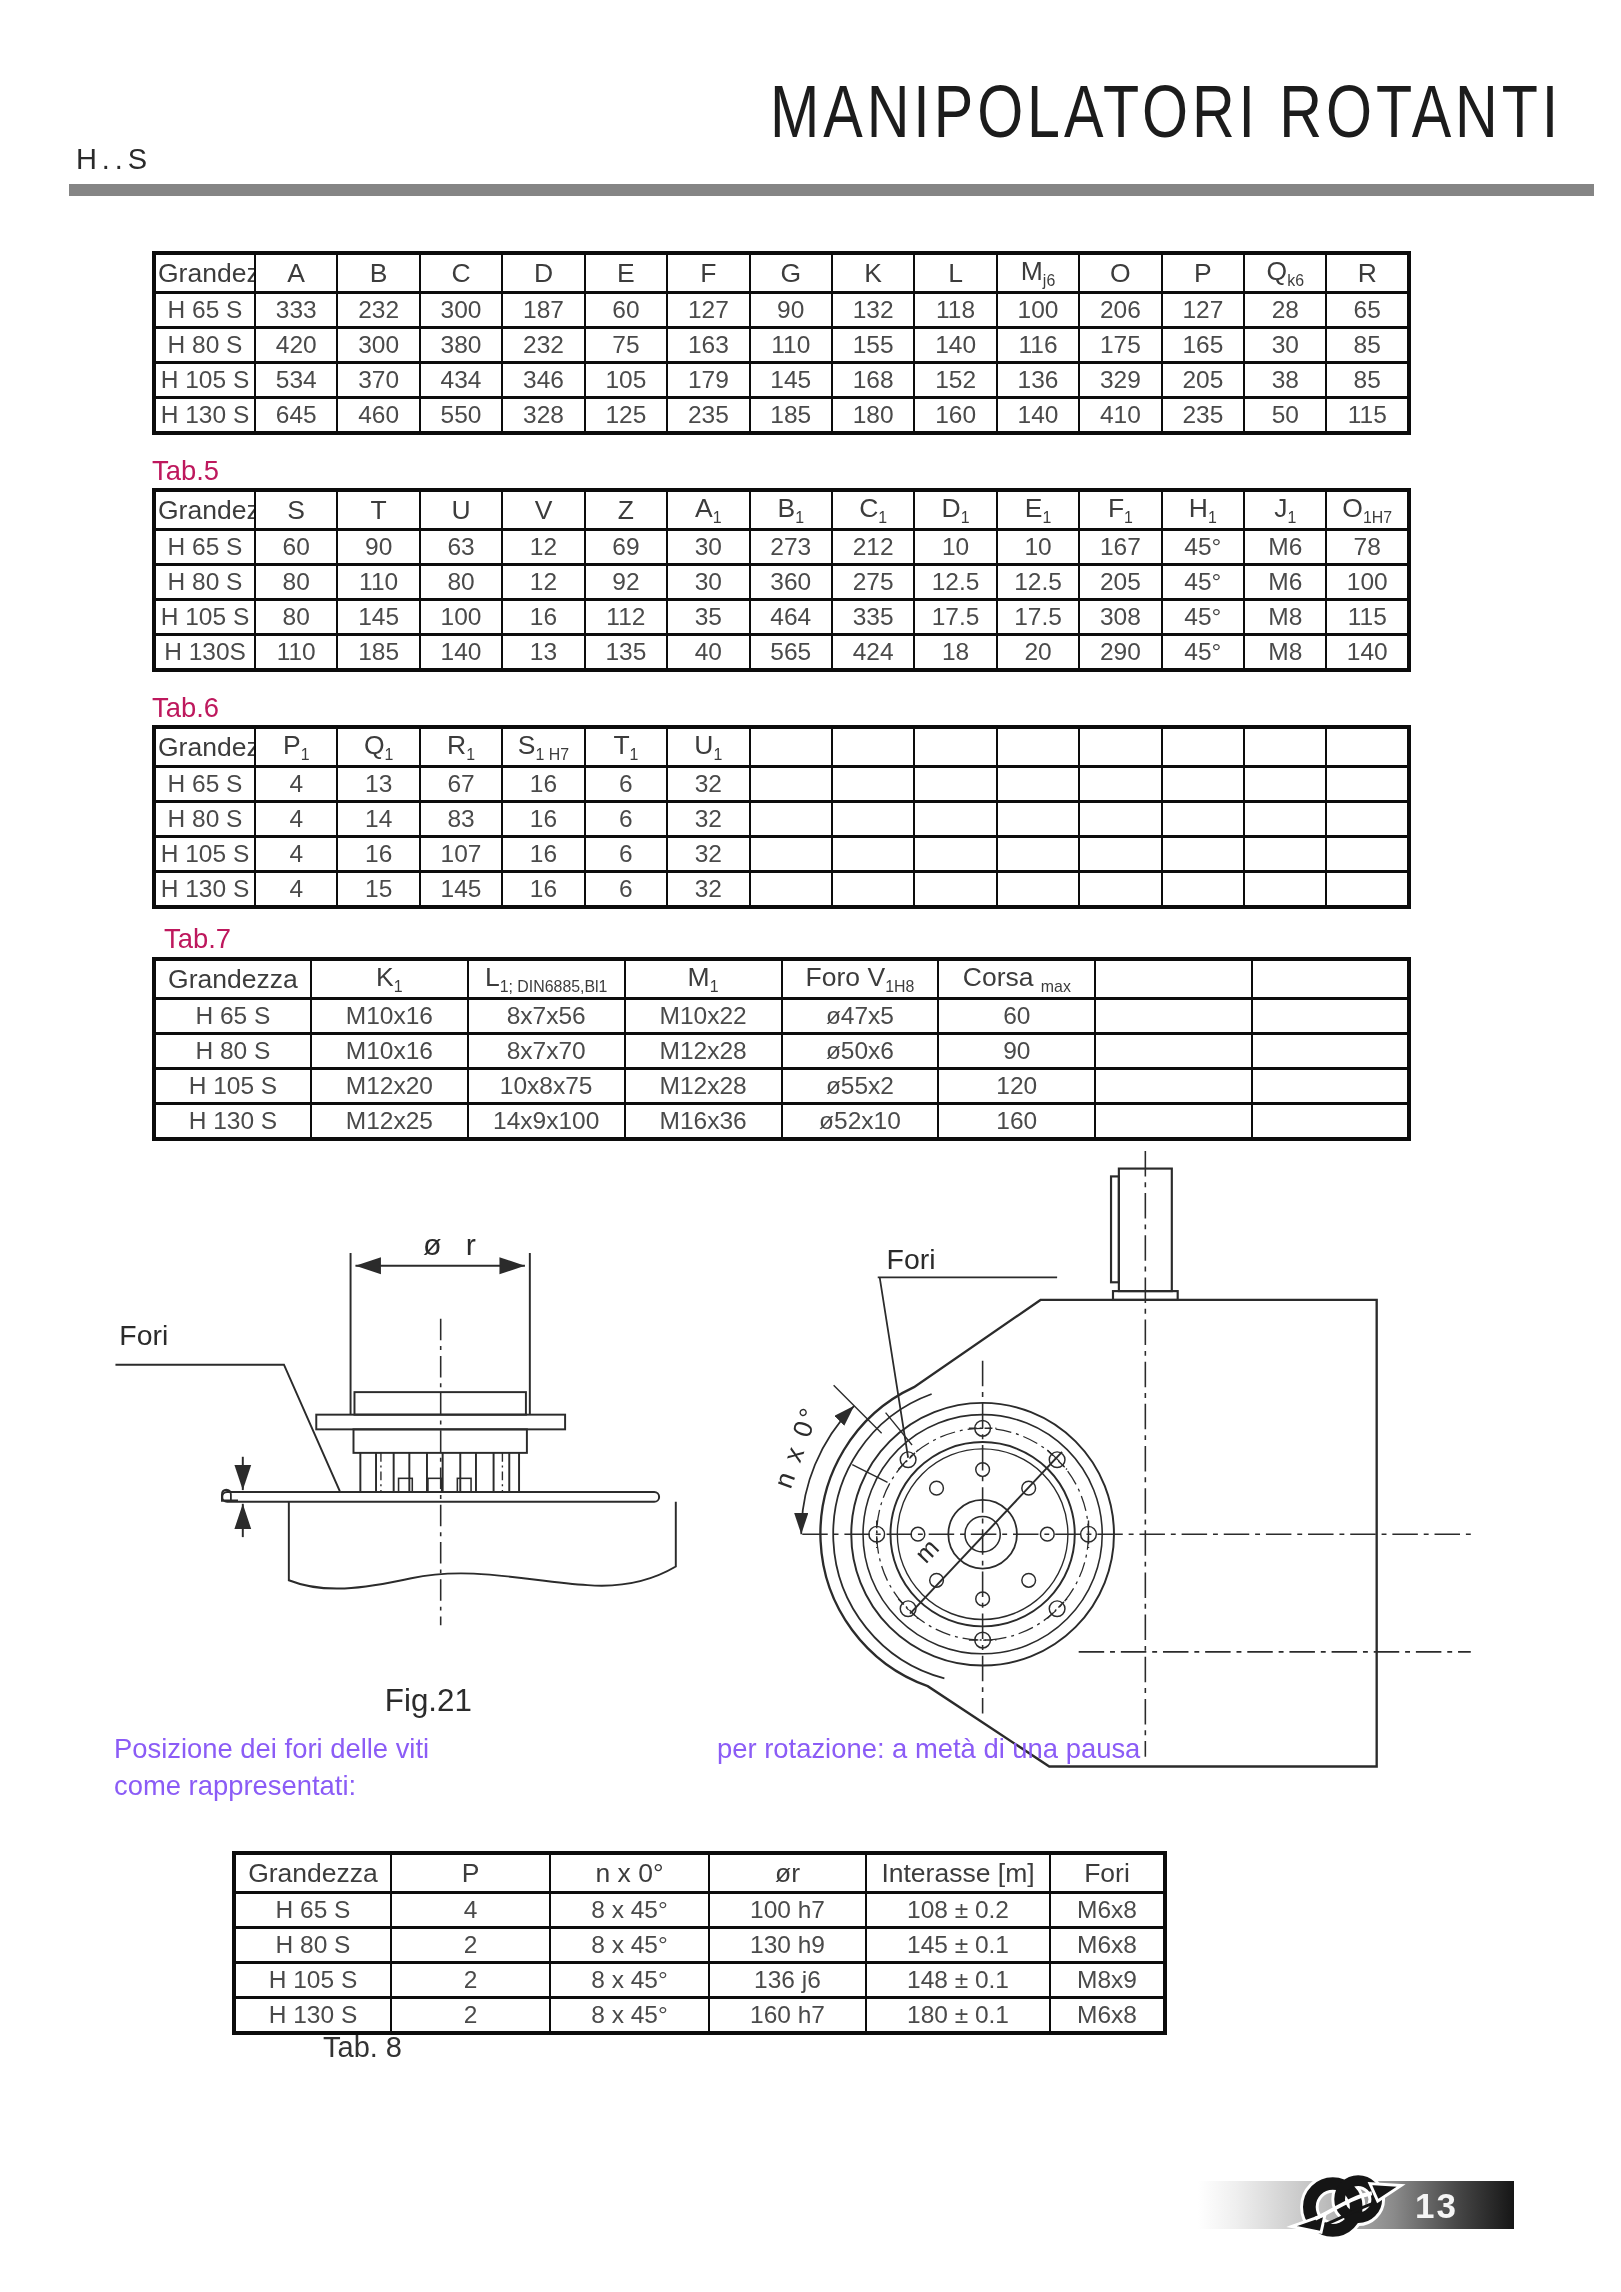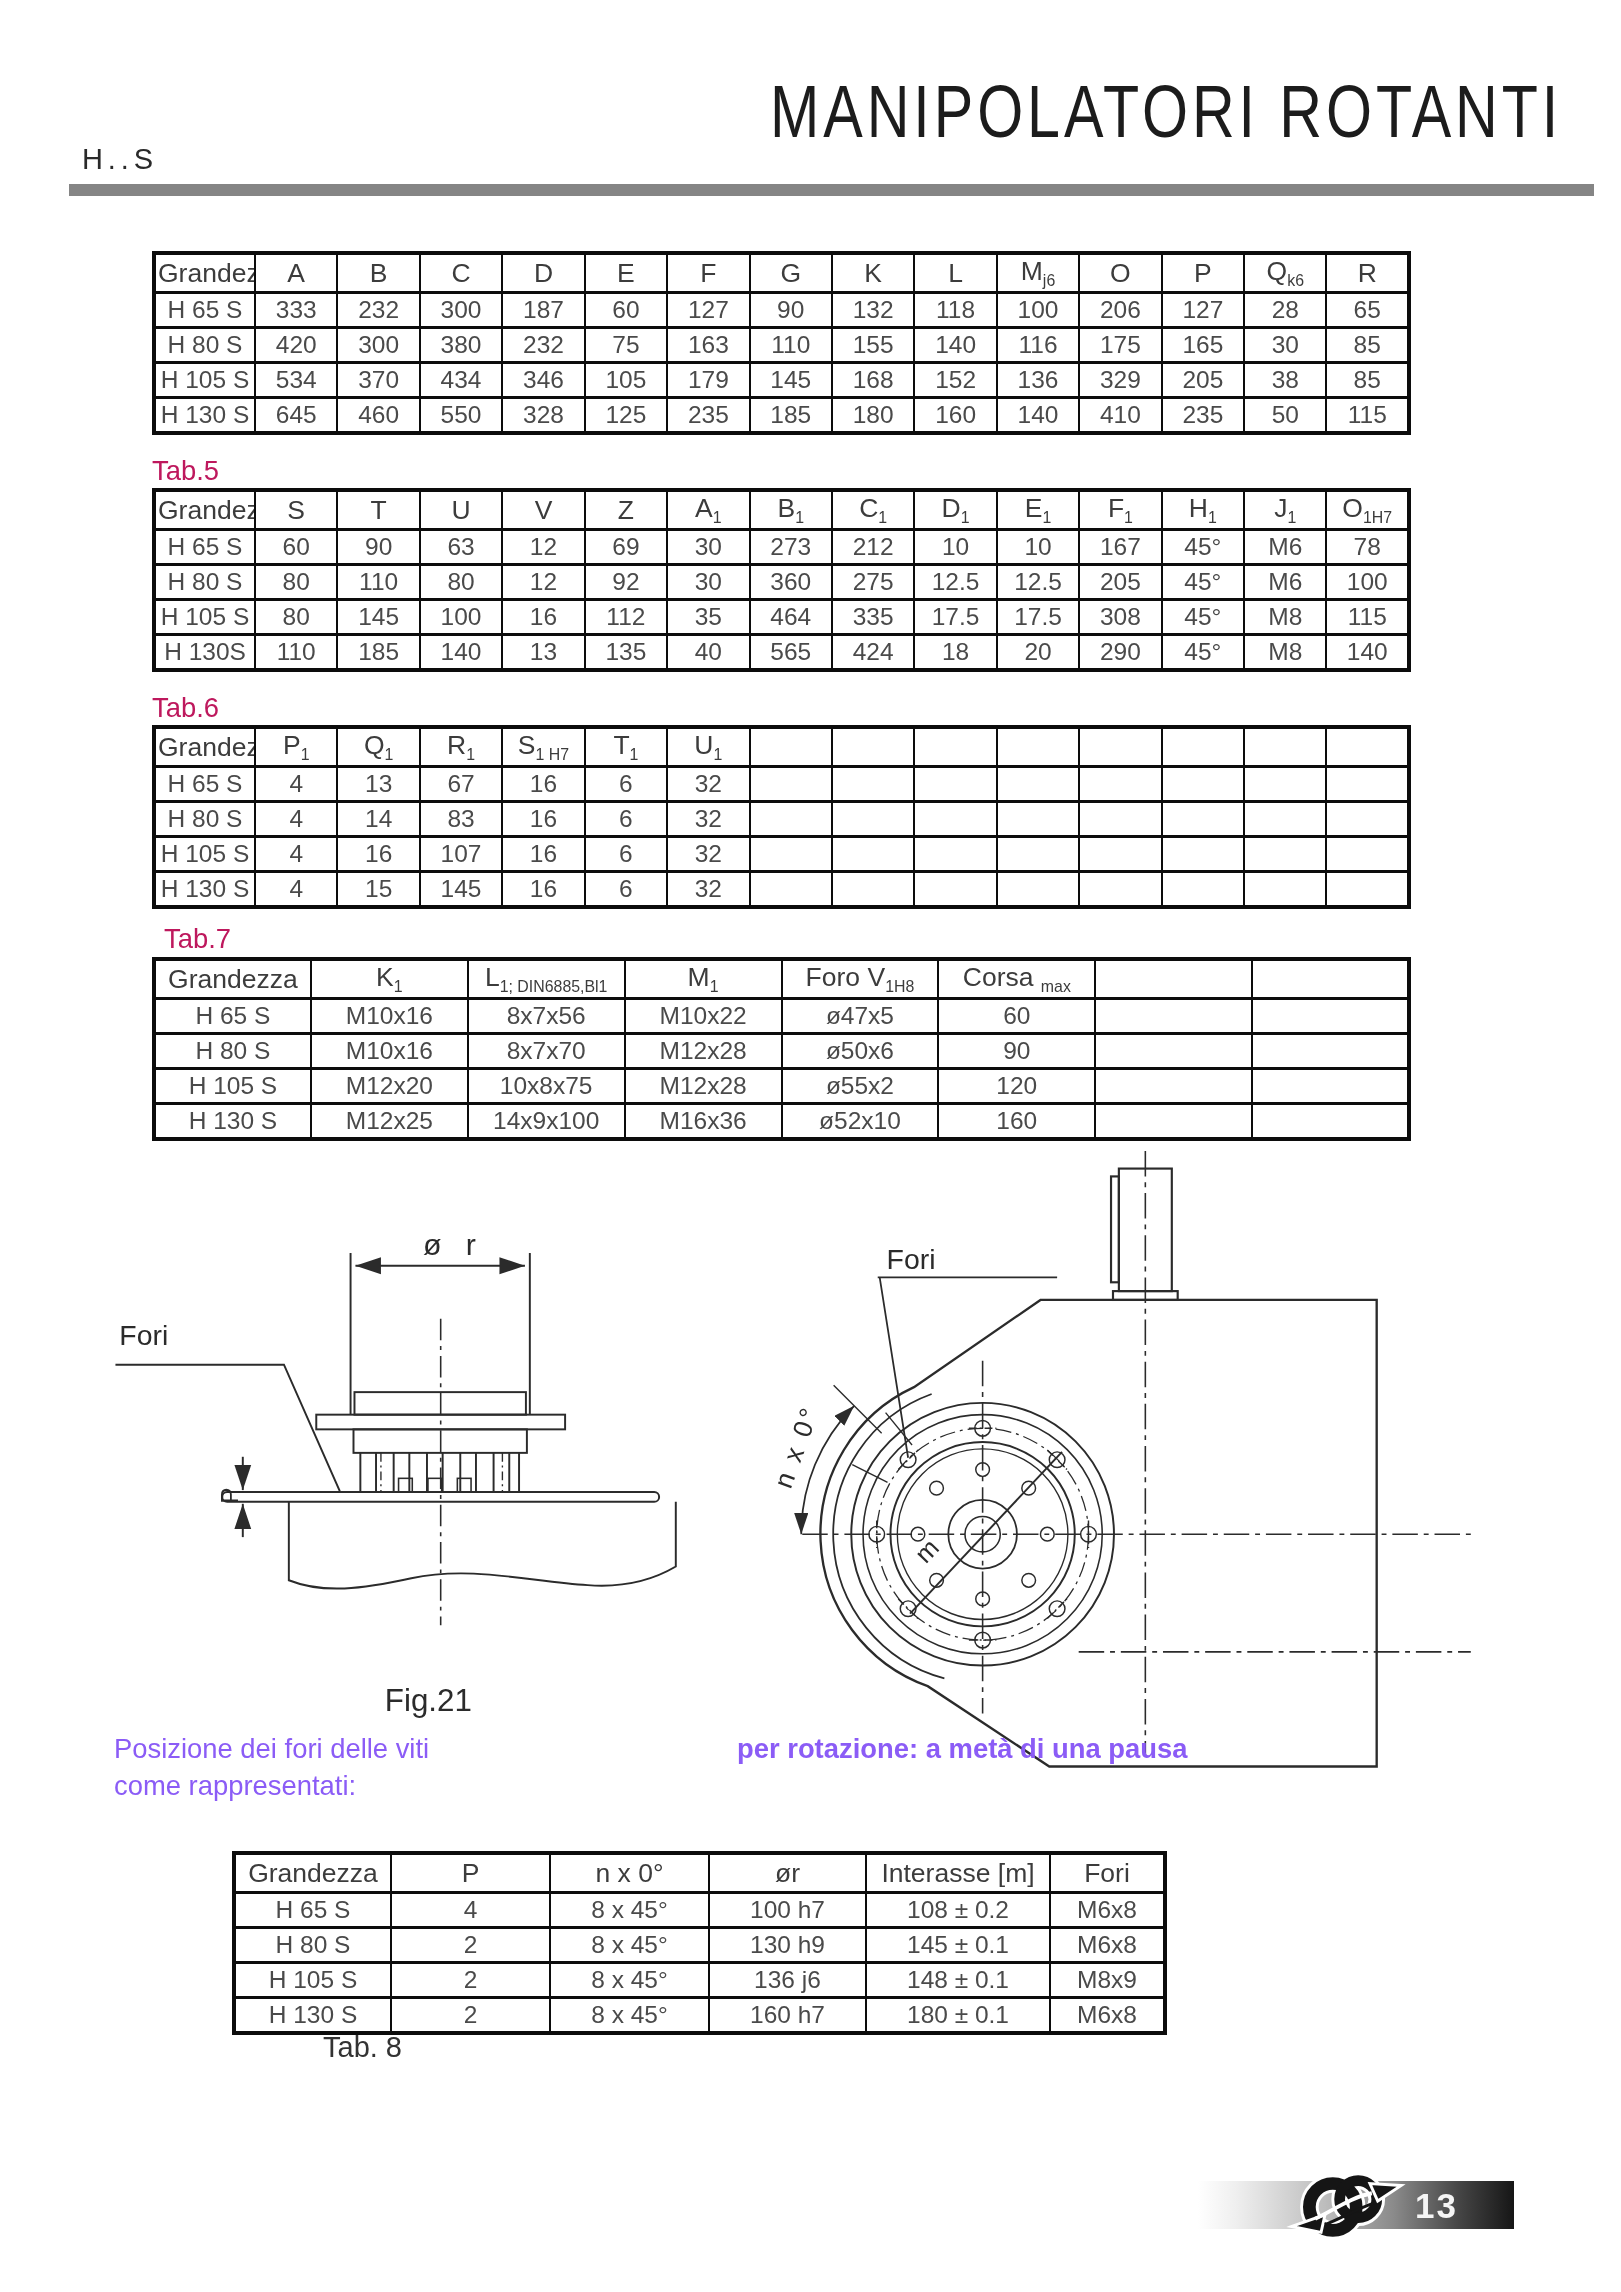--- a/index.html
+++ b/index.html
@@ -5,21 +5,21 @@
   html,body{margin:0;padding:0;background:#d8d8d8;}
   .page{
     position:relative;width:1621px;height:2293px;margin:0 auto;
     background:#ffffff;overflow:hidden;
     font-family:"Liberation Sans","DejaVu Sans",sans-serif;
     color:#2b2b2b;
   }
   
   .doc-code{
     position:absolute;left:76px;top:143px;
-    font-size:29px;letter-spacing:4.9px;color:#2a2a2a;margin-left:6px;
+    font-size:29px;letter-spacing:4.9px;color:#2a2a2a;
   }
   .doc-title{
     position:absolute;right:59px;top:69px;
     font-size:74px;font-weight:400;letter-spacing:4.9px;color:#1c1c1c;
     transform:scaleX(0.80);transform-origin:right center;white-space:nowrap;
   }
   .hdr-rule{
     position:absolute;left:69px;top:184px;width:1525px;height:11.8px;
     background:#858585;
   }
@@ -624,21 +624,21 @@
     </defs>
     <text x="904" y="1294" font-size="29">Fori</text>
     <text transform="translate(806,1520) rotate(-70)" font-size="27" letter-spacing="3">n x 0°</text>
     <text transform="translate(944,1596) rotate(-46)" font-size="26">m</text>
   </svg>
 
   <div class="note" style="left:114px;top:1730px;">
     <div>Posizione dei fori delle viti</div>
     <div>come rappresentati:</div>
   </div>
-  <div class="note" style="left:737px;top:1730px;font-weight:bold;">
+  <div class="note" style="left:717px;top:1730px;">
     <div>per rotazione: a metà di una pausa</div>
   </div>
 
   <div class="tbl-wrap" style="left:232px;top:1851px;width:930px;">
       <table class="dt">
         <colgroup>
           <col style="width: 157px;">
           <col style="width: 159px;">
           <col style="width: 159px;">
           <col style="width: 157px;">

